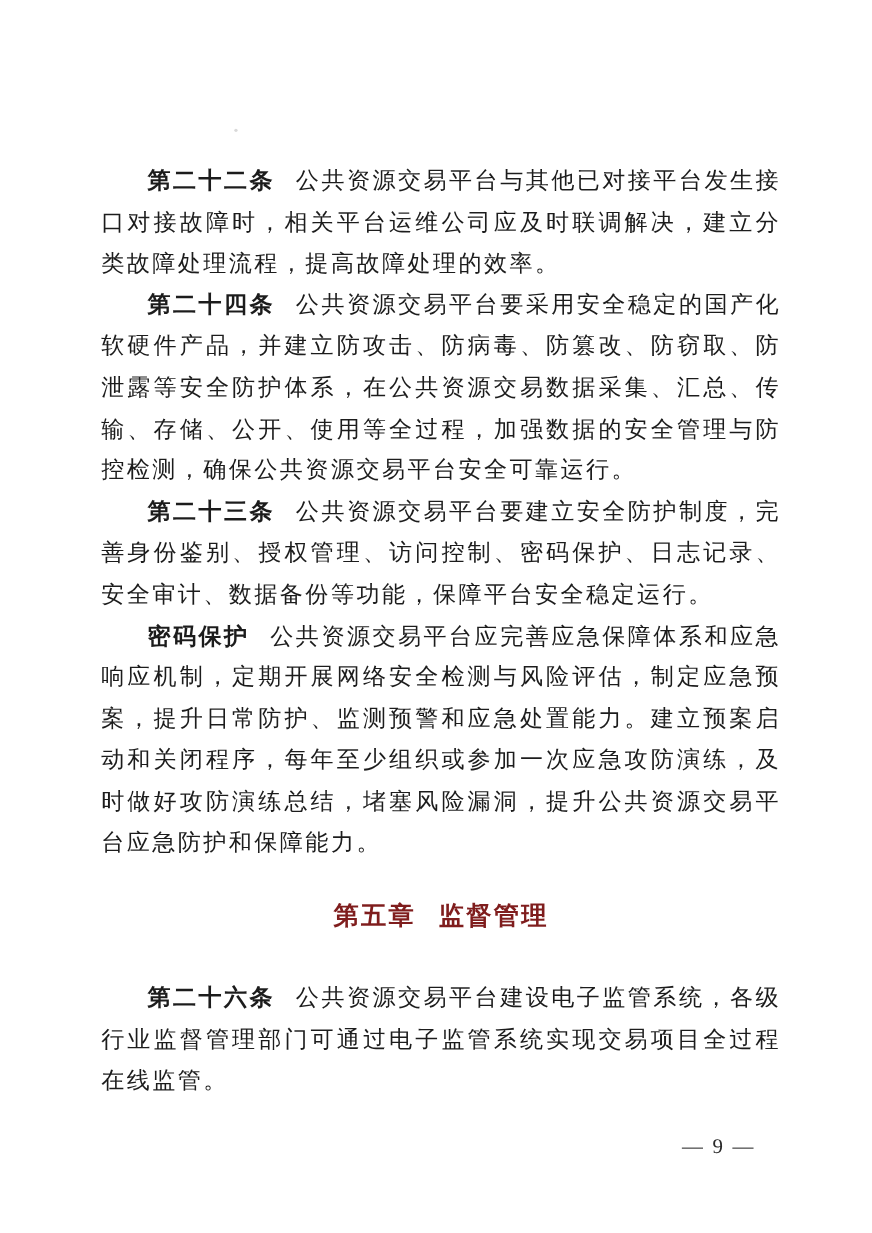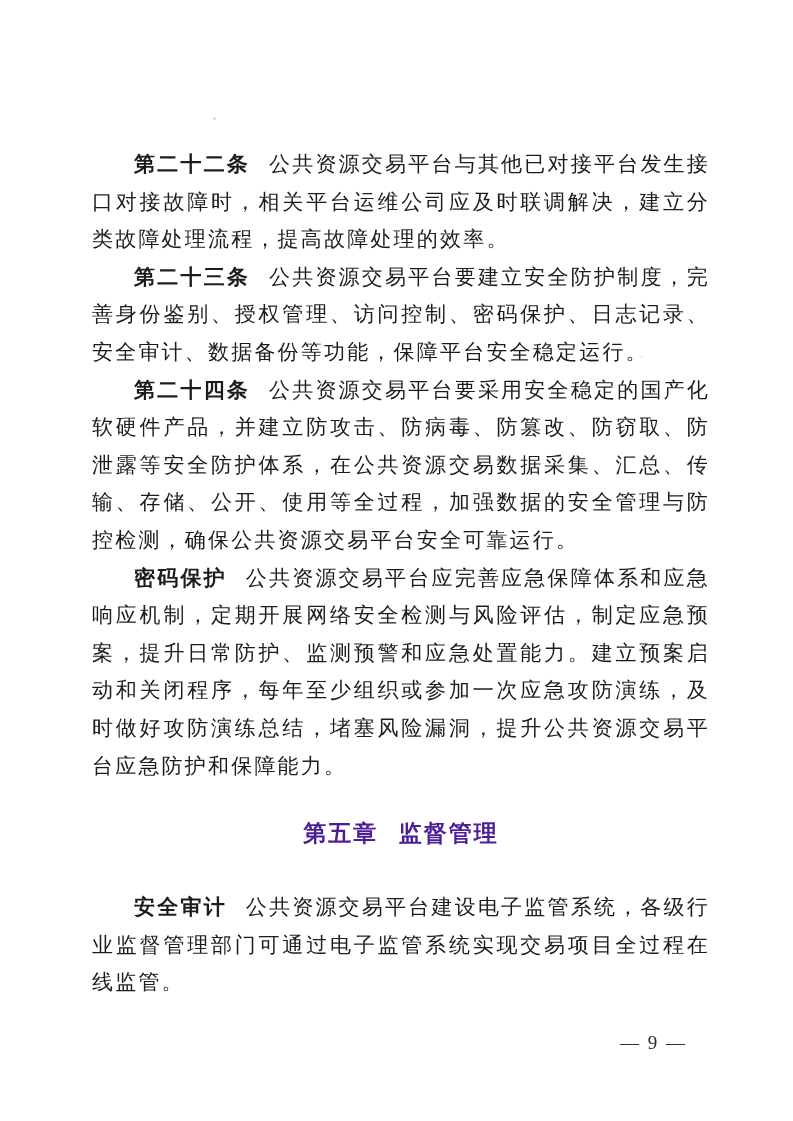--- a/index.html
+++ b/index.html
@@ -34,22 +34,22 @@
     font-weight: bold;
     margin-right: 0.9em;
   }
   .chapter {
     margin: 30px 0 36px 0;
     font-size: 23px;
     line-height: 38px;
     font-weight: bold;
     text-align: center;
     letter-spacing: 2px;
-    font-family: Liberation Serif, serif;
-    color: #4c1d95;
+    font-family: Liberation Mono, monospace;
+    color: #7f1d1d;
   }
   .chapter-title {
     margin-left: 0.9em;
   }
   .footer {
     position: absolute;
     top: 1032px;
     right: 106px;
     font-size: 19px;
     letter-spacing: 2px;
@@ -69,26 +69,26 @@
 <body>
 
 <div class="page">
   <div class="speck speck-1"></div>
   <div class="speck speck-2"></div>
 
   <div class="content">
 
     <p class="para"><span class="article-label">第二十二条</span><span>公共资源交易平台与其他已对接平台发生接口对接故障时，相关平台运维公司应及时联调解决，建立分类故障处理流程，提高故障处理的效率。</span></p>
 
+    <p class="para"><span class="article-label">第二十四条</span><span>公共资源交易平台要采用安全稳定的国产化软硬件产品，并建立防攻击、防病毒、防篡改、防窃取、防泄露等安全防护体系，在公共资源交易数据采集、汇总、传输、存储、公开、使用等全过程，加强数据的安全管理与防控检测，确保公共资源交易平台安全可靠运行。</span></p>
+
     <p class="para"><span class="article-label">第二十三条</span><span>公共资源交易平台要建立安全防护制度，完善身份鉴别、授权管理、访问控制、密码保护、日志记录、安全审计、数据备份等功能，保障平台安全稳定运行。</span></p>
-
-    <p class="para"><span class="article-label">第二十四条</span><span>公共资源交易平台要采用安全稳定的国产化软硬件产品，并建立防攻击、防病毒、防篡改、防窃取、防泄露等安全防护体系，在公共资源交易数据采集、汇总、传输、存储、公开、使用等全过程，加强数据的安全管理与防控检测，确保公共资源交易平台安全可靠运行。</span></p>
 
     <p class="para"><span class="article-label">密码保护</span><span>公共资源交易平台应完善应急保障体系和应急响应机制，定期开展网络安全检测与风险评估，制定应急预案，提升日常防护、监测预警和应急处置能力。建立预案启动和关闭程序，每年至少组织或参加一次应急攻防演练，及时做好攻防演练总结，堵塞风险漏洞，提升公共资源交易平台应急防护和保障能力。</span></p>
 
     <h2 class="chapter"><span>第五章</span><span class="chapter-title">监督管理</span></h2>
 
-    <p class="para"><span class="article-label">安全审计</span><span>公共资源交易平台建设电子监管系统，各级行业监督管理部门可通过电子监管系统实现交易项目全过程在线监管。</span></p>
+    <p class="para"><span class="article-label">第二十六条</span><span>公共资源交易平台建设电子监管系统，各级行业监督管理部门可通过电子监管系统实现交易项目全过程在线监管。</span></p>
 
   </div>
 
   <div class="footer">— 9 —</div>
 </div>
 
 </body></html>

